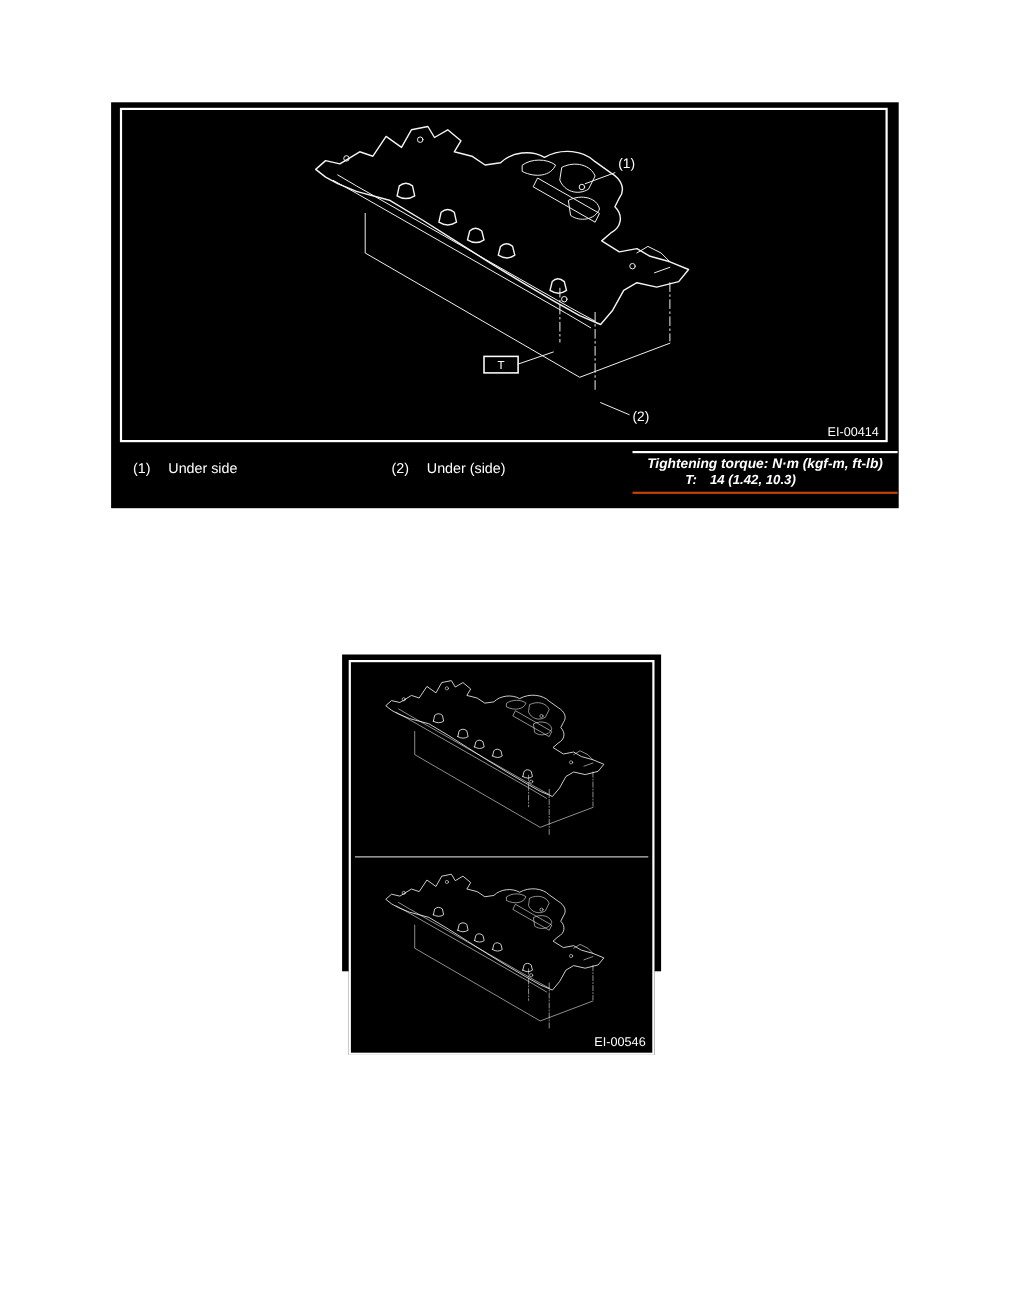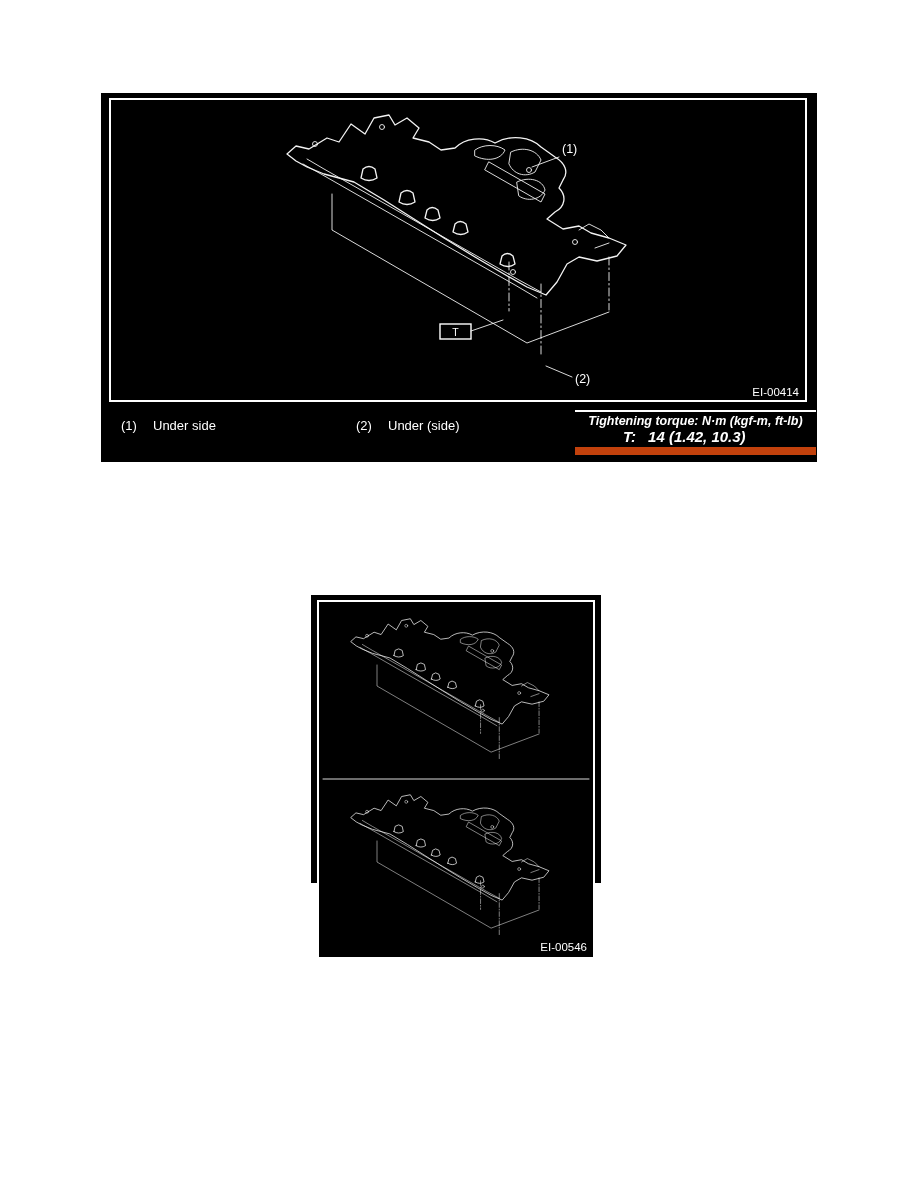--- a/index.html
+++ b/index.html
@@ -29,28 +29,28 @@
   #leg1-num   { left: 20px;  top: 325px; }
   #leg1-label { left: 52px;  top: 325px; }
   #leg2-num   { left: 255px; top: 325px; }
   #leg2-label { left: 287px; top: 325px; }
 
   
   .torque-box {
     position: absolute;
     left: 474px; top: 317px; width: 241px;
     border-top: 2px solid #ffffff;
-    border-bottom: 8px solid #c2410c;
+    border-bottom: 2px solid #c2410c;
     color: #ffffff;
     font-style: italic;
     font-weight: bold;
     padding: 2px 0 3px 0;
   }
   .torque-title { font-size: 12.5px; line-height: 15px; text-align: center; white-space: nowrap; }
-  .torque-row   { font-size: 15px;   line-height: 15px; margin-left: 48px; white-space: nowrap; }
+  .torque-row   { font-size: 12px;   line-height: 15px; margin-left: 48px; white-space: nowrap; }
   .torque-row .val { margin-left: 12px; }
 
   
   .art path, .art line, .art circle, .art polyline {
     stroke: #f2f2f2; fill: none; stroke-width: 1.3;
     stroke-linejoin: round; stroke-linecap: round;
   }
   .thin  { stroke-width: 0.9 !important; }
   .dashdot { stroke-width: 0.9 !important; stroke-dasharray: 8 3 1.5 3; }
   text.svg-label { fill: #ffffff; font-family: "Liberation Sans", sans-serif; }

